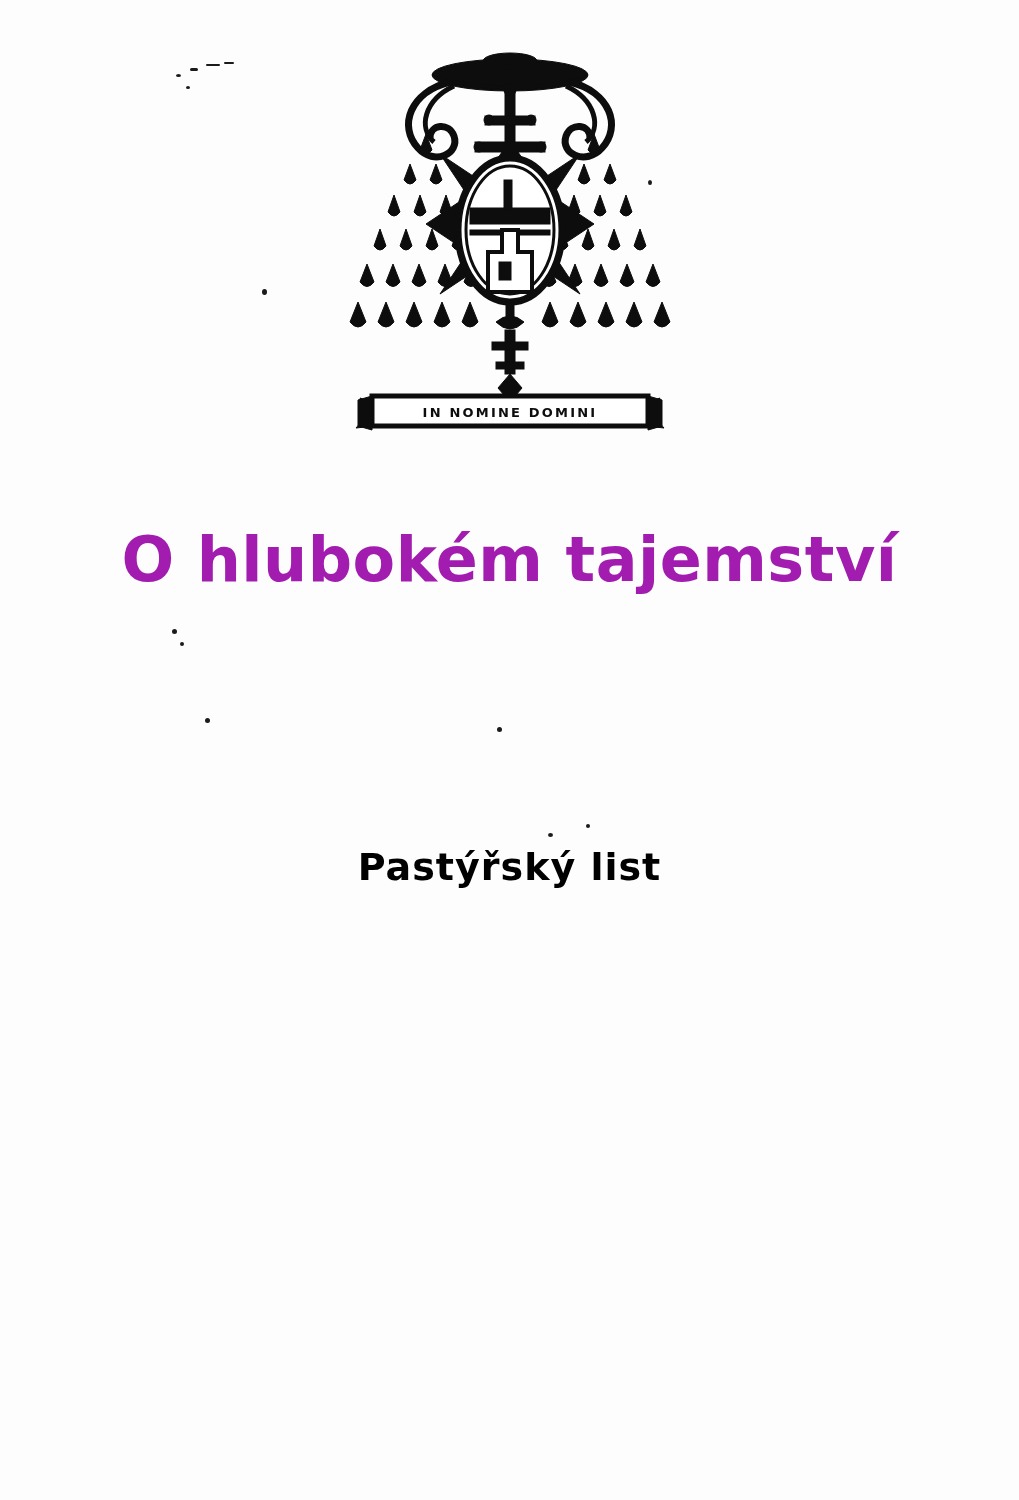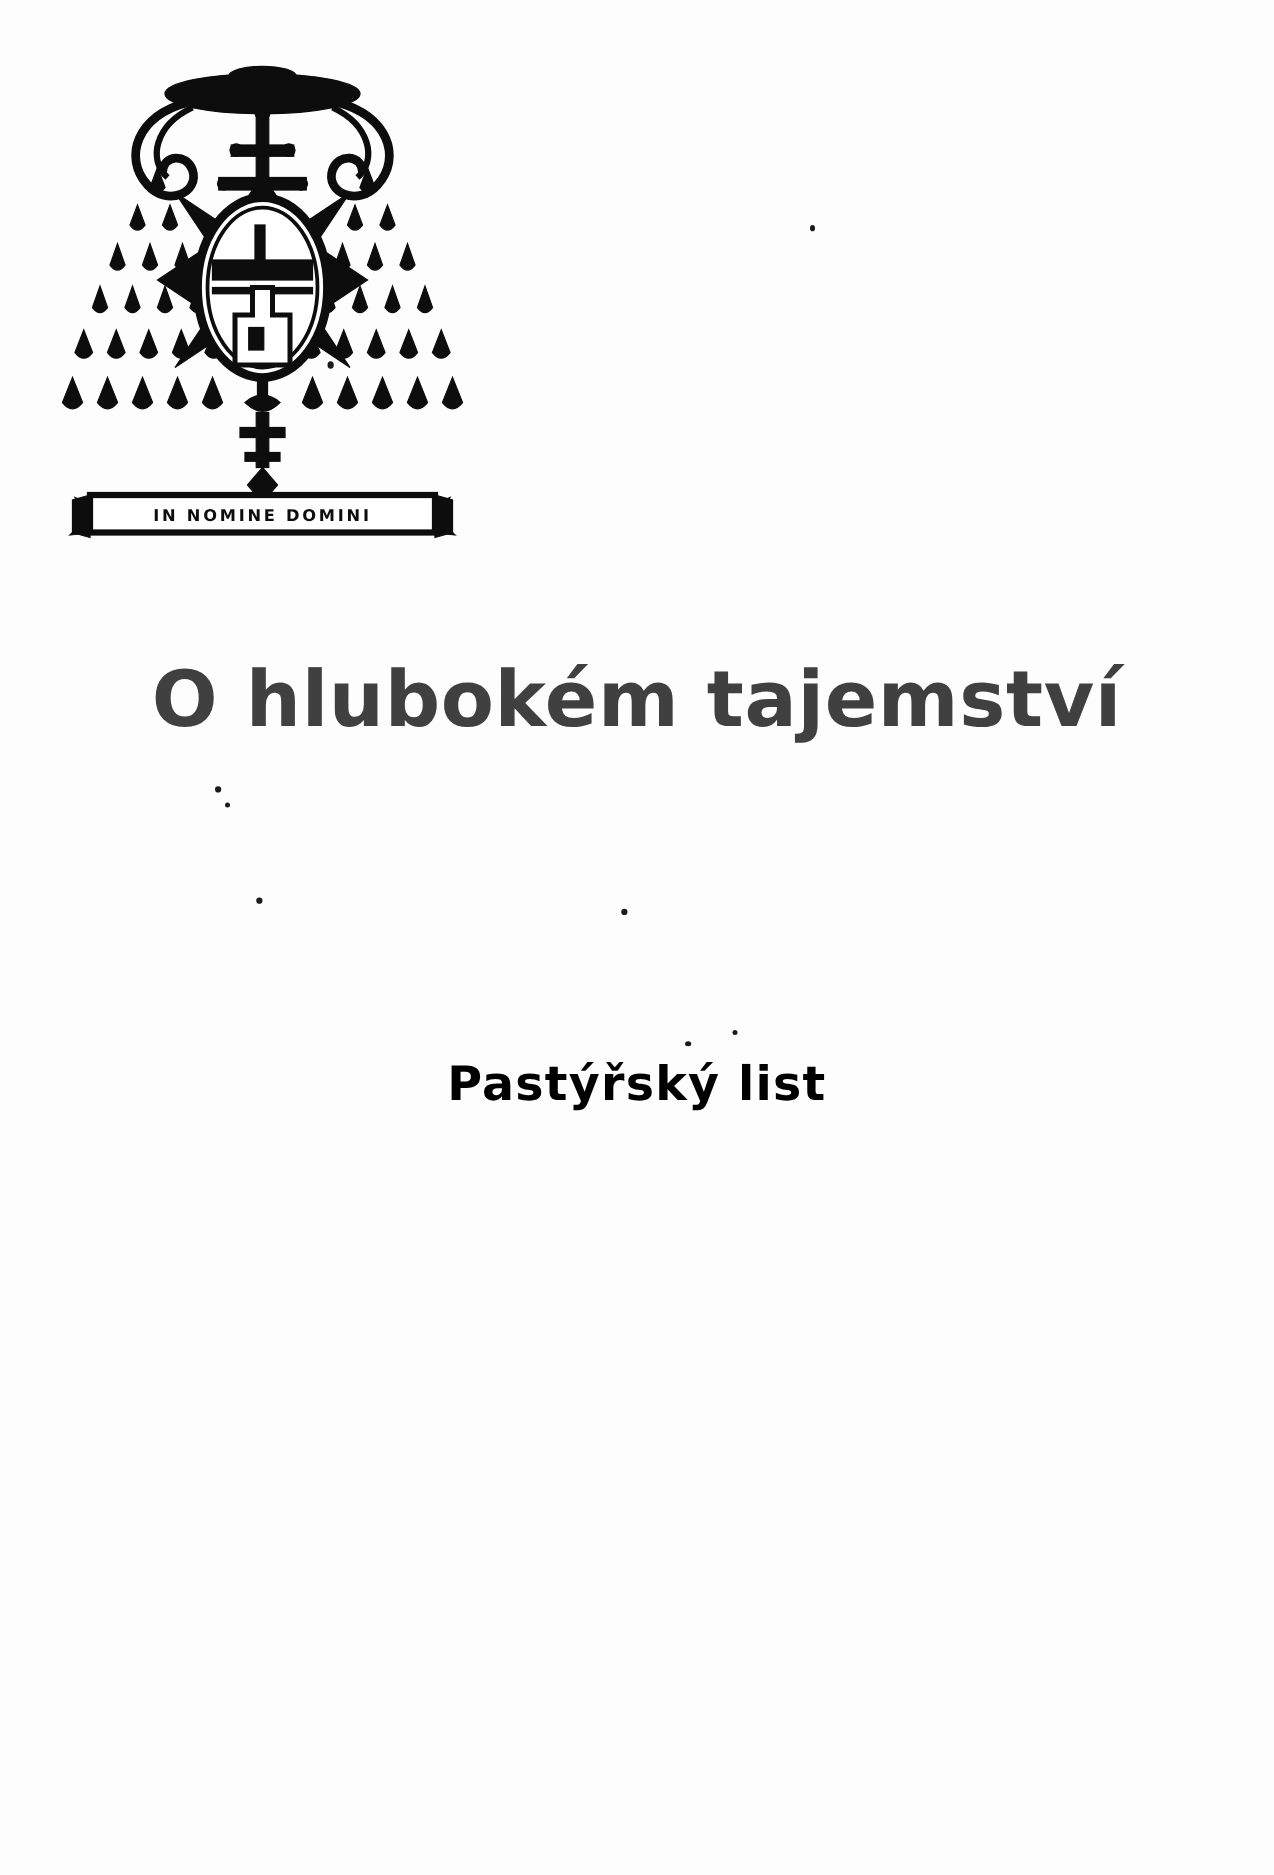--- a/index.html
+++ b/index.html
@@ -23,21 +23,21 @@
     background: #fdfdfd;
   }
 
   
   .crest-wrap {
     position: absolute;
     left: 0;
     top: 30px;
     width: 1019px;
     display: flex;
-    justify-content: flex-start;
+    justify-content: center;
   }
   .crest {
     position: relative;
     width: 420px;
     height: 420px;
   }
   .crest svg { display: block; }
 
   
   .speck {
@@ -53,21 +53,21 @@
     top: 520px;
     width: 1019px;
     text-align: center;
   }
   .title-line {
     font-family: "DejaVu Sans", sans-serif;
     font-weight: bold;
     font-size: 62px;
     letter-spacing: 0.5px;
     line-height: 1.28;
-    color: #404040;
+    color: #a21caf;
     white-space: nowrap;
   }
   .title-line.l2 {
     letter-spacing: 0px;
   }
 
   .subtitle {
     position: absolute;
     left: 0;
     top: 845px;

